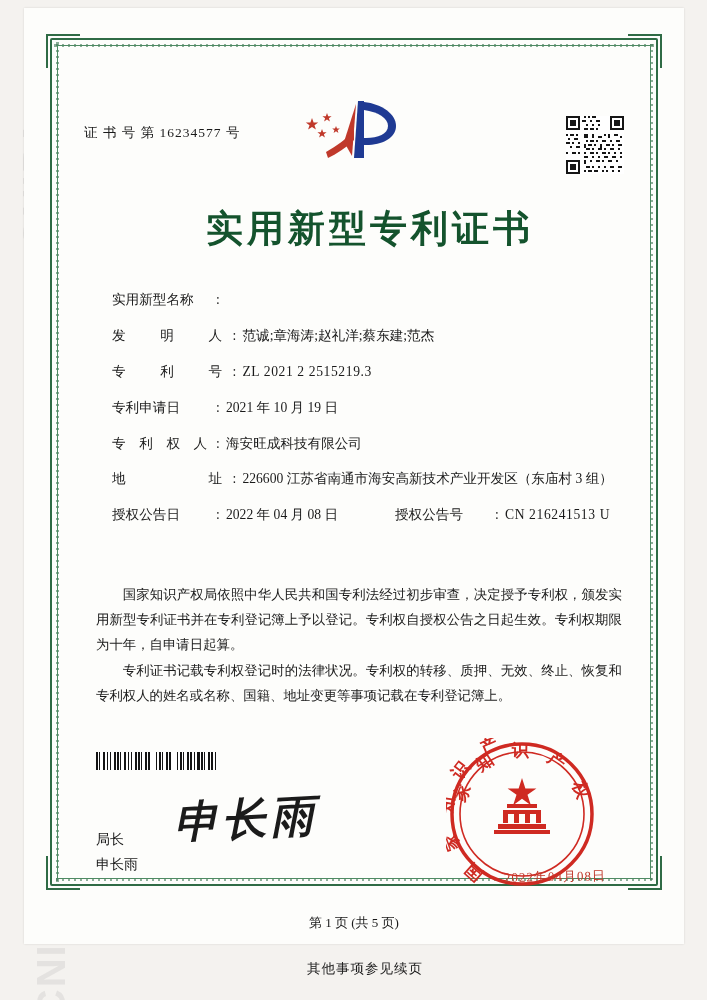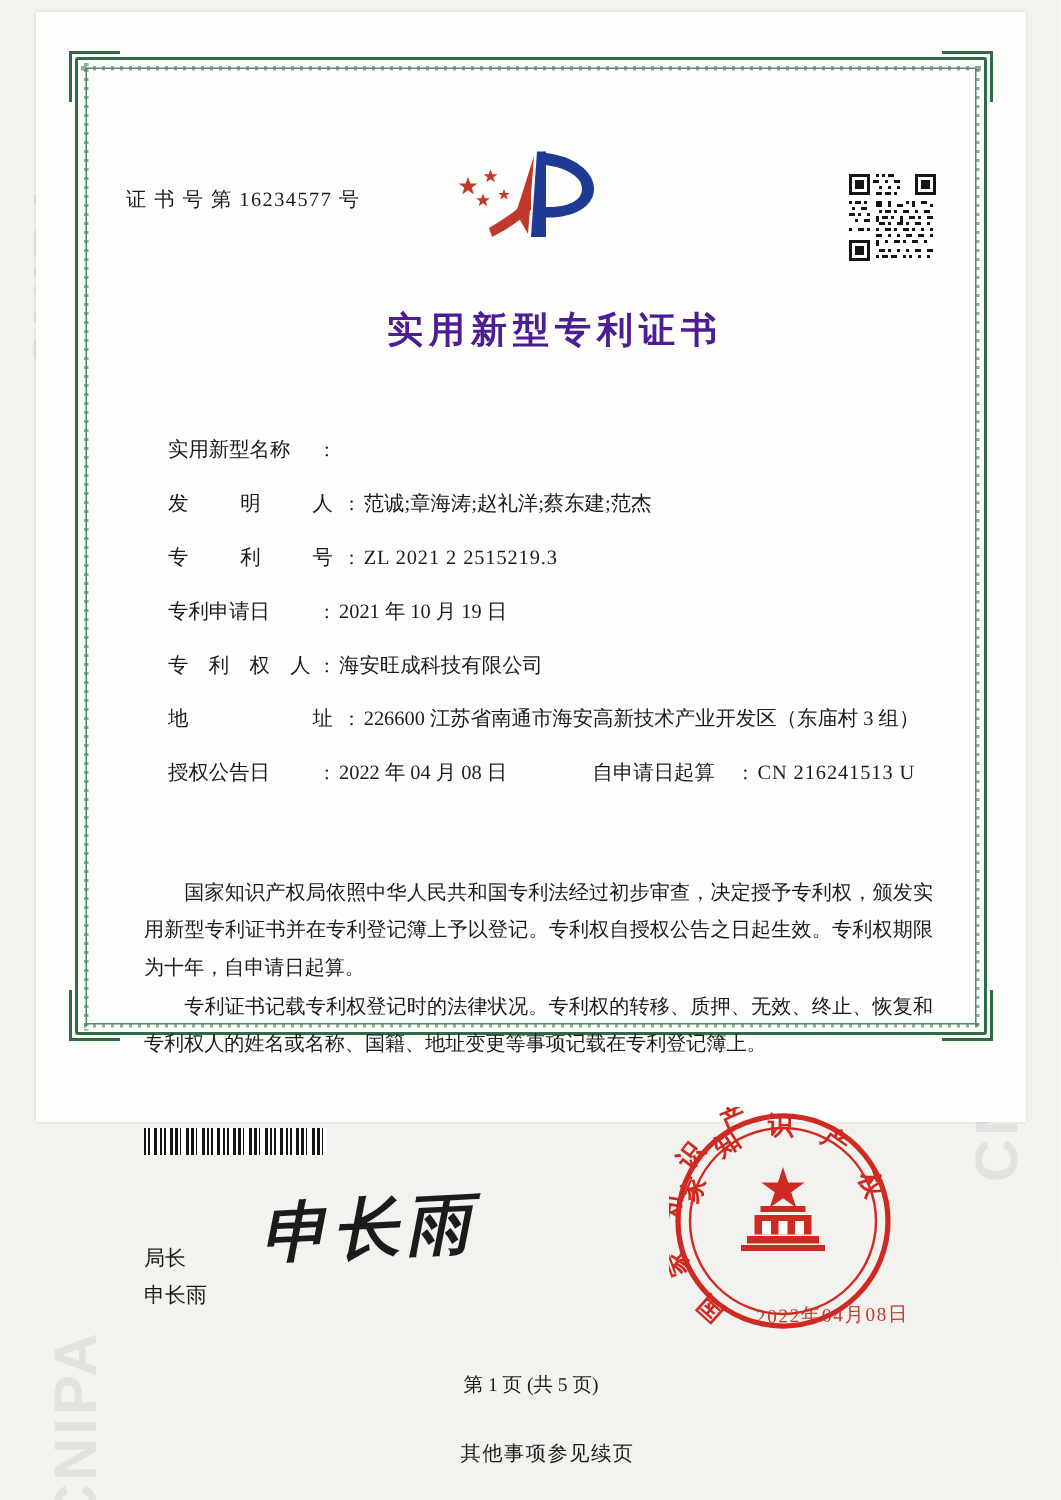--- a/index.html
+++ b/index.html
@@ -28,21 +28,21 @@
   .wm2 { left: -18px; top: 570px; font-size: 40px; transform: rotate(-90deg); transform-origin: center; }
   .wm3 { left: -14px; top: 930px; font-size: 40px; transform: rotate(-90deg); transform-origin: center; }
   .wm4 { right: -26px; top: 240px; font-size: 40px; transform: rotate(-90deg); transform-origin: center; }
   .wm5 { right: -24px; top: 700px; font-size: 40px; transform: rotate(-90deg); transform-origin: center; }
   .wm6 { left: 612px; top: 56px; font-size: 34px; transform: rotate(-90deg); transform-origin: center; }
 
   
   .page {
     position: absolute;
     left: 24px; top: 8px;
-    width: 660px; height: 740px;
+    width: 660px; height: 936px;
     background: #fdfdfb;
     box-shadow: 0 0 2px rgba(0,0,0,0.12);
   }
   
   .border-outer {
     position: absolute; left: 26px; top: 30px; right: 26px; bottom: 58px;
     border: 2px solid #2f6b45;
     border-radius: 2px;
   }
   .border-inner {
@@ -101,23 +101,23 @@
     position: absolute; left: 0; right: 0; top: 88px;
     display: flex; justify-content: center;
   }
 
   
   .title {
     position: absolute; left: 0; right: 0; top: 196px;
     text-align: center;
     font-family: "DejaVu Sans", sans-serif;
     font-weight: bold;
-    font-size: 24px;
+    font-size: 37px;
     letter-spacing: 4px;
-    color: #4c1d95;
+    color: #14532d;
     margin-left: 32px;
   }
 
   
   .fields {
     position: absolute; left: 88px; right: 62px; top: 282px;
     font-size: 13.6px;
     line-height: 1.5;
   }
   .frow { display: flex; margin-bottom: 15.5px; align-items: flex-start; }
@@ -374,21 +374,21 @@
       <div class="fvalue">226600 江苏省南通市海安高新技术产业开发区（东庙村 3 组）</div>
     </div>
 
     <div class="frow two">
       <div class="left">
         <div class="flabel">授权公告日</div>
         <div class="fcolon">:</div>
         <div class="fvalue">2022 年 04 月 08 日</div>
       </div>
       <div class="right">
-        <div class="rlabel">自申请日起算</div>
+        <div class="rlabel">授权公告号</div>
         <div class="fcolon">:</div>
         <div class="fvalue mono">CN 216241513 U</div>
       </div>
     </div>
   </div>
 
   <div class="paras">
     <p>国家知识产权局依照中华人民共和国专利法经过初步审查，决定授予专利权，颁发实用新型专利证书并在专利登记簿上予以登记。专利权自授权公告之日起生效。专利权期限为十年，自申请日起算。</p>
     <p>专利证书记载专利权登记时的法律状况。专利权的转移、质押、无效、终止、恢复和专利权人的姓名或名称、国籍、地址变更等事项记载在专利登记簿上。</p>
   </div>

